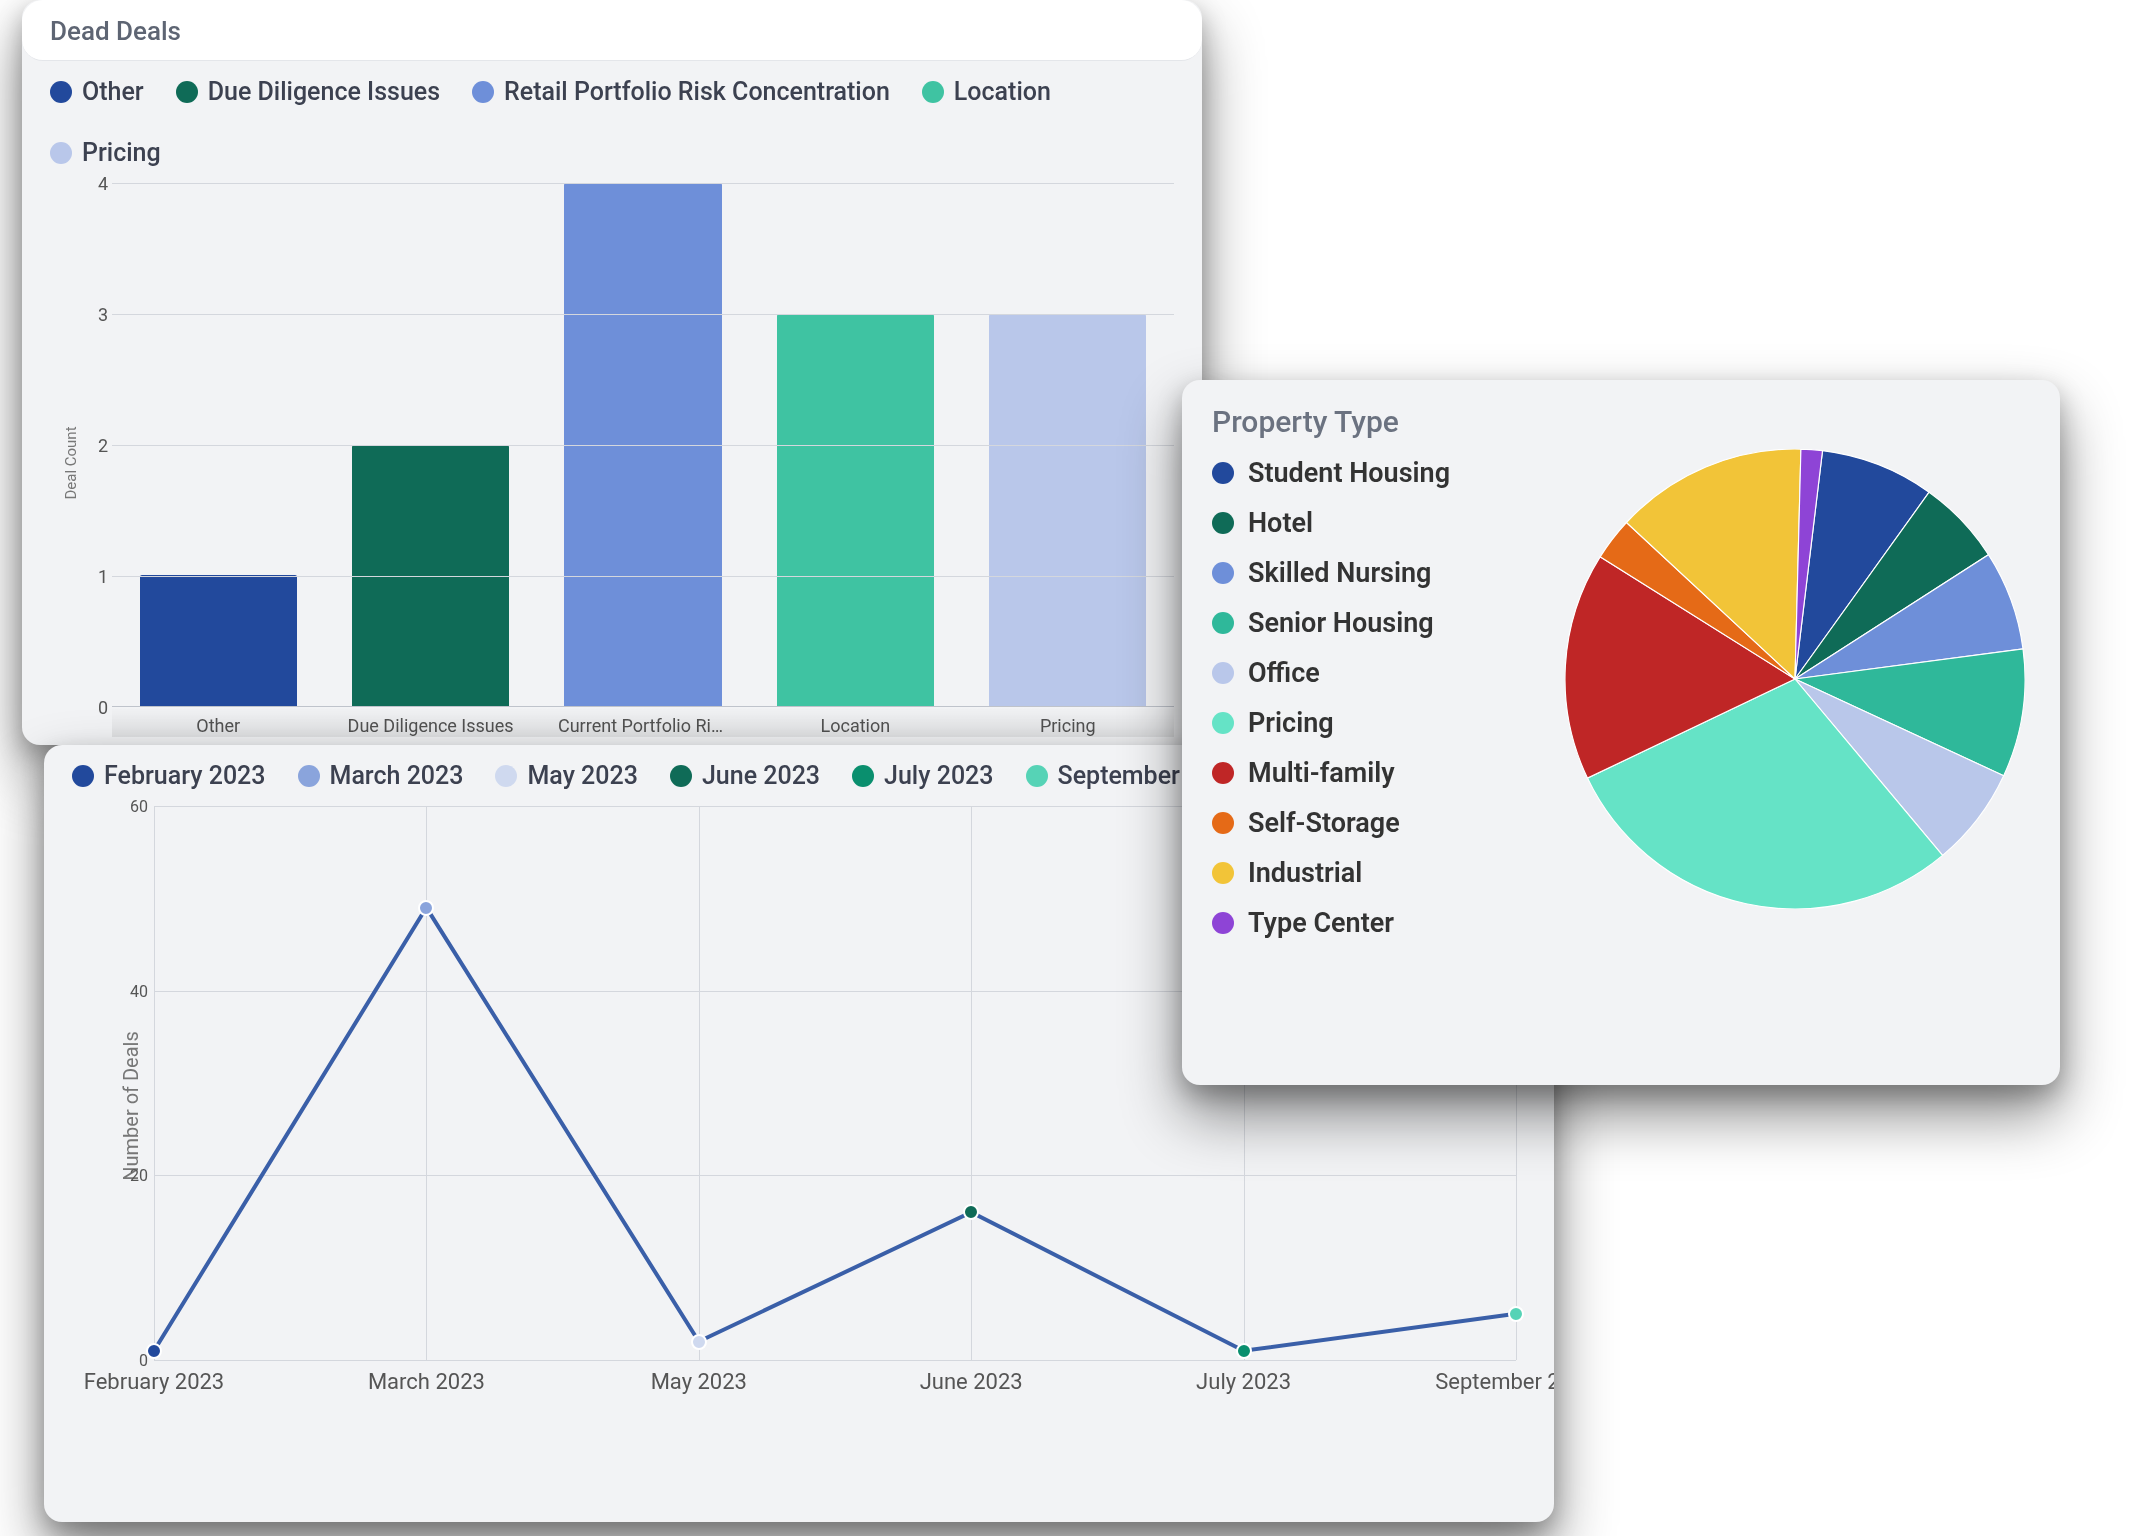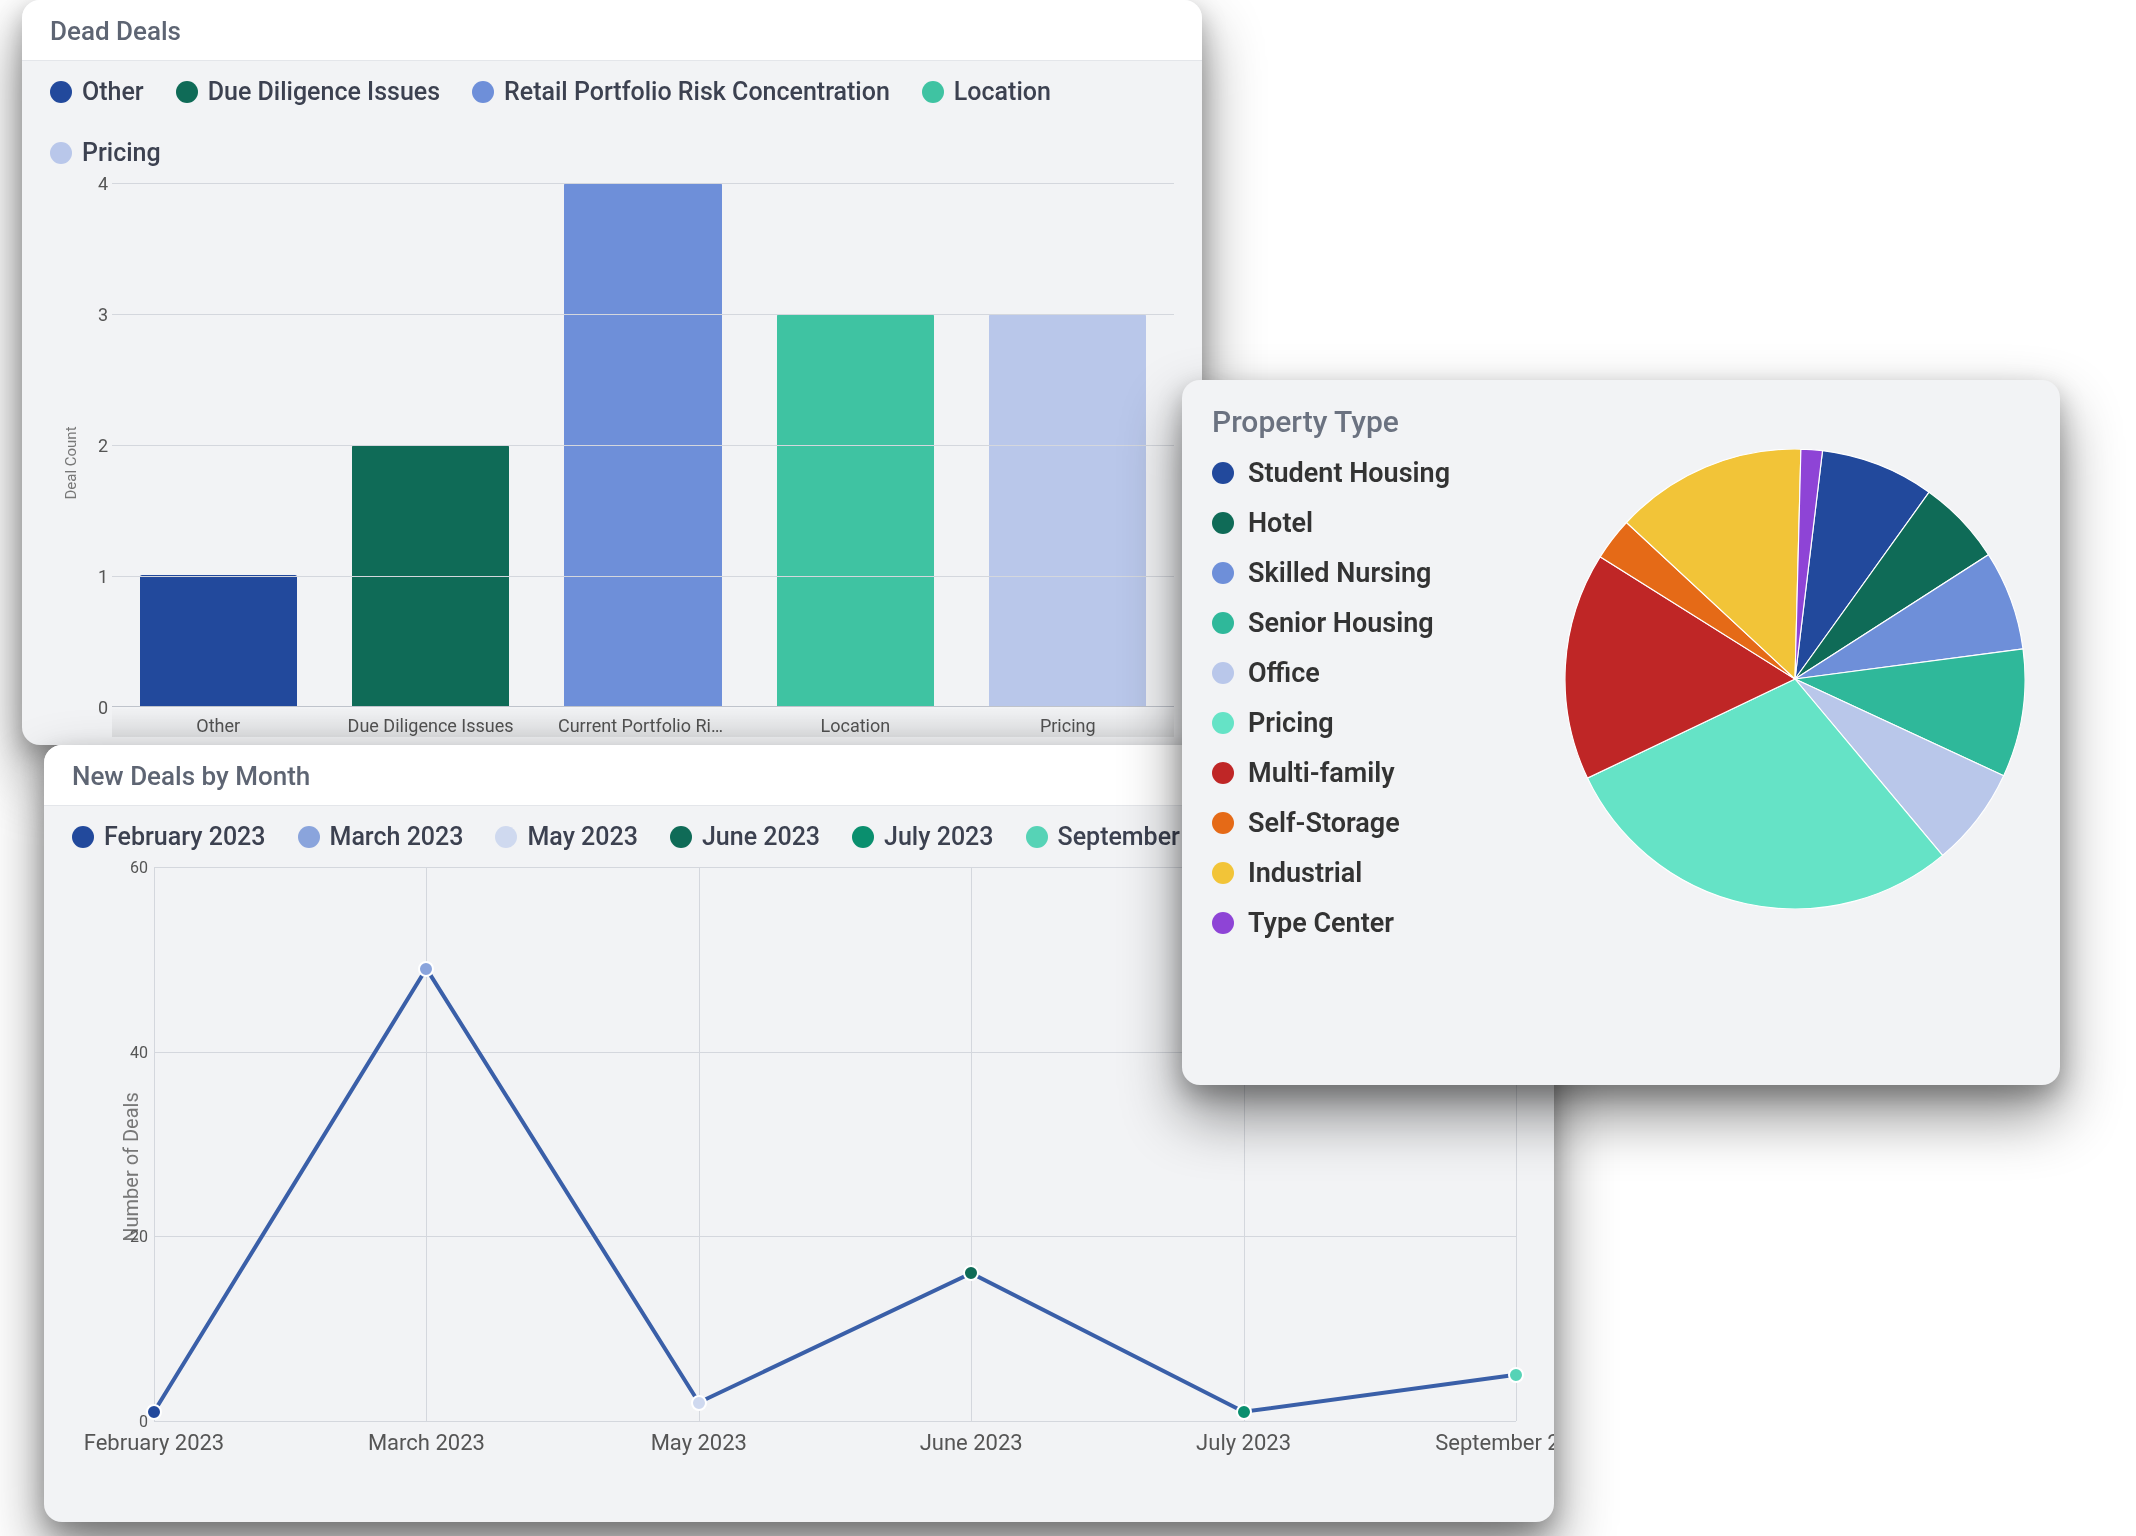--- a/index.html
+++ b/index.html
@@ -15,20 +15,21 @@
     position: absolute;
     background: #f2f3f5;
     border-radius: 18px;
     box-shadow: 0 30px 60px rgba(0,0,0,0.45), 0 10px 25px rgba(0,0,0,0.25);
     overflow: hidden;
   }
   .card-header {
     background: #ffffff;
     padding: 16px 28px 14px;
     border-bottom: 1px solid #e4e6ea;
+    border-radius: 21px;
   }
   .card-title {
     font-size: 26px;
     font-weight: 500;
     color: #5e6573;
   }
   
   #card-dead-deals { left: 22px; top: 0px; width: 1180px; height: 745px; z-index: 1; }
   #card-new-deals  { left: 44px; top: 745px; width: 1510px; height: 777px; z-index: 2; }
   #card-portfolio  { left: 1182px; top: 380px; width: 878px; height: 705px; z-index: 3; }
@@ -252,23 +253,20 @@
         <div class="gridline" style="top: 25%;"></div>
         <div class="y-tick" style="top: 25%;">3</div>
         <div class="gridline" style="top: 0%;"></div>
         <div class="y-tick" style="top: 0%;">4</div>
       </div>
     <div class="floor-grad"></div>
   </div>
 </div>
 
 <div id="card-new-deals" class="card">
-  <div class="card-header">
-    <div class="card-title">New Deals by Month</div>
-  </div>
   <div class="legend-row" id="new-deals-legend">
       <div class="legend-item">
         <span class="swatch" style="background:#22499c"></span>
         <span>February 2023</span>
       </div>
       <div class="legend-item">
         <span class="swatch" style="background:#8aa4dc"></span>
         <span>March 2023</span>
       </div>
       <div class="legend-item">

